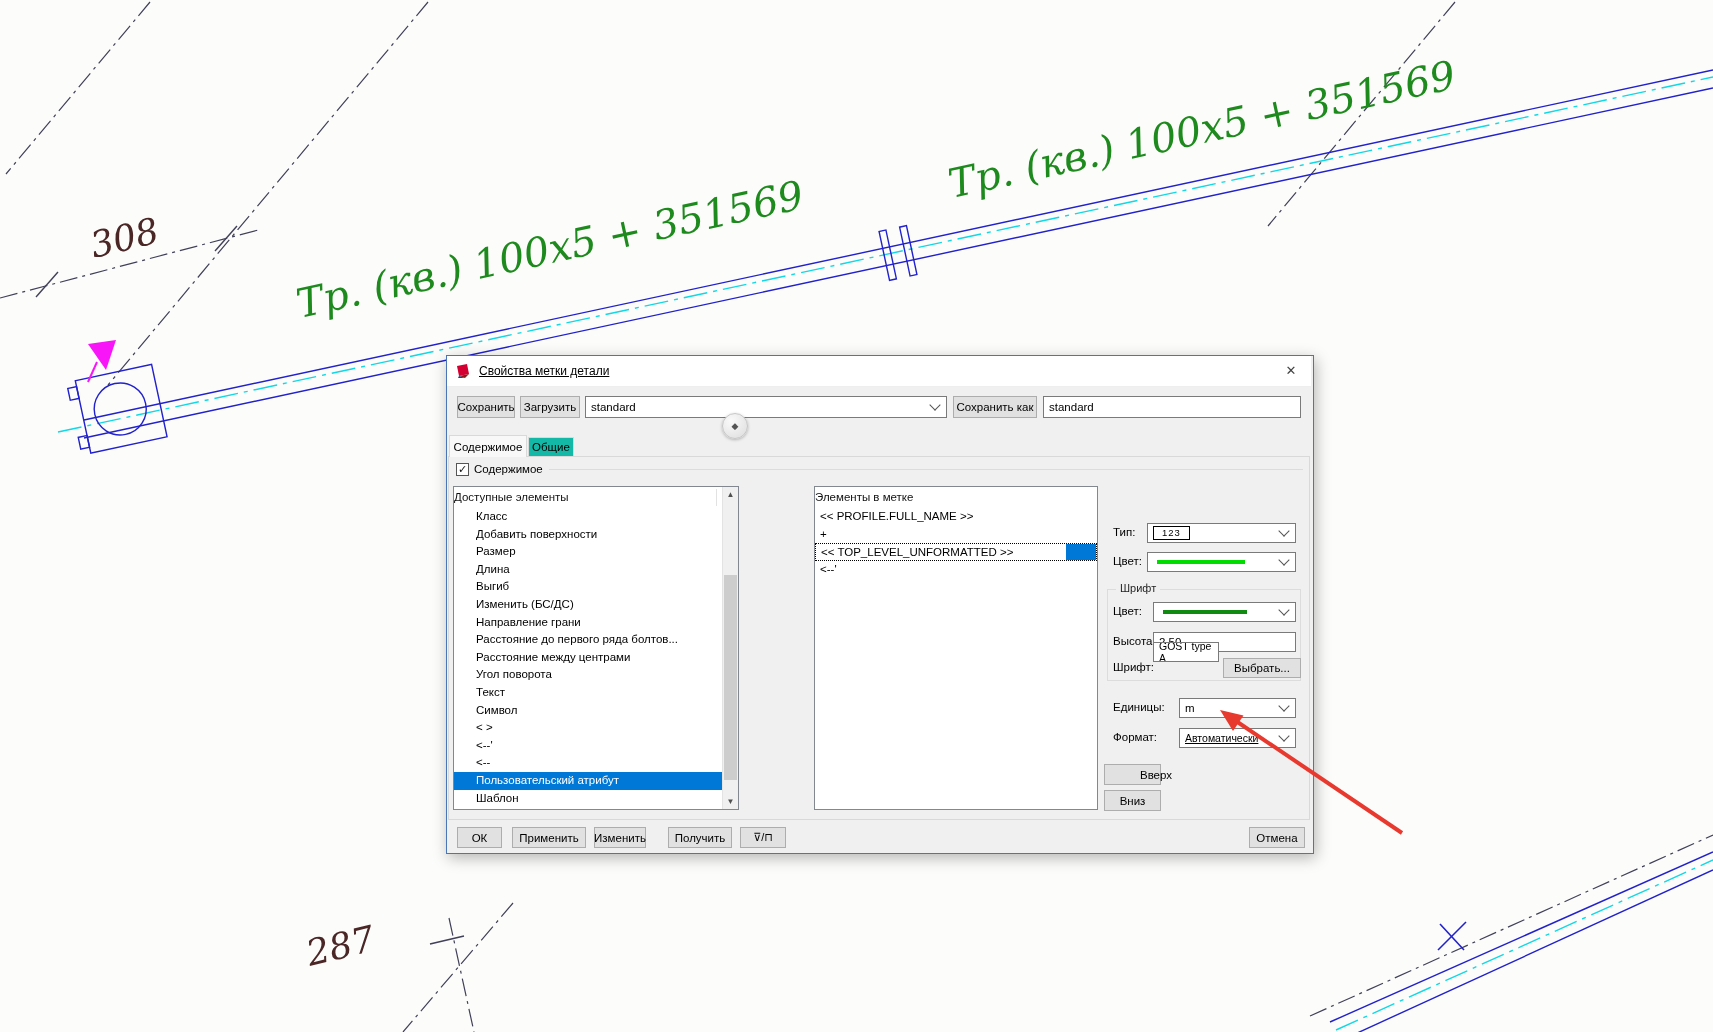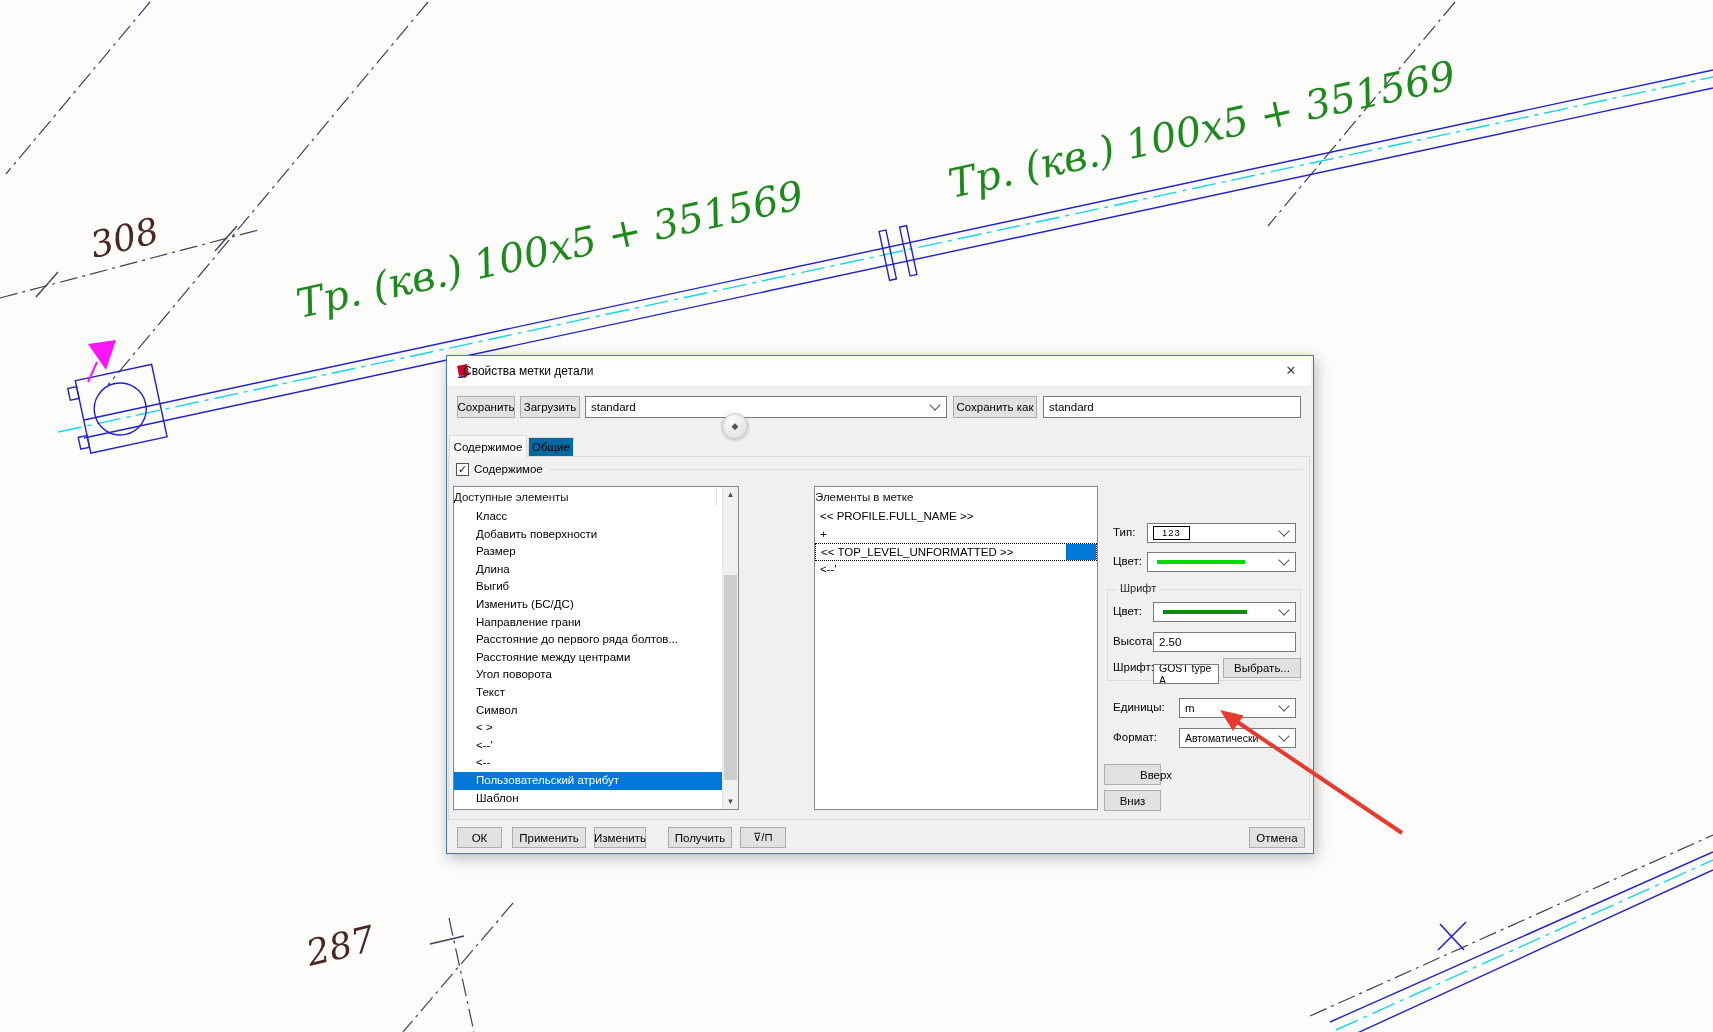--- a/index.html
+++ b/index.html
@@ -5,42 +5,42 @@
   html,body{margin:0;padding:0;}
   body{width:1713px;height:1032px;overflow:hidden;background:#fcfcfa;
        font-family:"Liberation Sans",sans-serif;-webkit-font-smoothing:antialiased;}
   #stage{position:relative;width:1713px;height:1032px;}
   svg text{user-select:none;}
 
   
   .dlg{position:absolute;left:446px;top:355px;width:866px;height:497px;
        background:#f0f0f0;border:1px solid #4a76b8;box-shadow:2px 4px 14px rgba(0,0,0,.28);z-index:10;}
   .titlebar{position:absolute;left:0;top:0;width:864px;height:30px;background:#ffffff;border-bottom:1px solid #eee;}
-  .title{position:absolute;left:16px;top:8px;font-size:12px;color:#000;}
+  .title{position:absolute;left:32px;top:8px;font-size:12px;color:#000;text-decoration:underline;}
   .closebtn{position:absolute;right:0;top:0;width:40px;height:30px;text-align:center;line-height:30px;
             font-size:13px;color:#444;cursor:default;}
   .appicon{position:absolute;left:9px;top:7px;width:16px;height:16px;}
 
   .btn{position:absolute;background:#e1e1e1;border:1px solid #adadad;font-size:11.5px;color:#000;
        text-align:center;display:flex;align-items:center;justify-content:center;box-sizing:border-box;}
   .btn.dis{color:#9a9a9a;border-color:#c9c9c9;background:#efefef;}
   .tinput{position:absolute;background:#fff;border:1px solid #7a7a7a;font-size:11.5px;color:#000;
           display:flex;align-items:center;padding-left:5px;box-sizing:border-box;}
   .combo{position:absolute;background:#fff;border:1px solid #7a7a7a;font-size:11.5px;color:#000;
          display:flex;align-items:center;padding-left:5px;box-sizing:border-box;}
   .combo .fill{flex:1;}
   .chev{width:7px;height:7px;border-right:1.4px solid #555;border-bottom:1.4px solid #555;
         transform:rotate(45deg);margin-right:7px;margin-top:-4px;flex:none;}
   .sw{height:4px;width:62%;margin-left:4px;}
   .frameglyph{border:1px solid #000;font-size:9.5px;line-height:12px;padding:0 8px;letter-spacing:1px;}
 
   .tab{position:absolute;border:1px solid #d9d9d9;font-size:11.5px;display:flex;align-items:center;
        justify-content:center;box-sizing:border-box;}
   .tab.on{background:#f8f8f8;border-bottom:none;z-index:3;}
-  .tab.off{background:#0369a1;z-index:1;}
+  .tab.off{background:#14b8a6;z-index:1;}
   .page{position:absolute;border:1px solid #d9d9d9;background:#f0f0f0;box-sizing:border-box;z-index:2;}
 
   .cb{position:absolute;width:13px;height:13px;background:#fff;border:1px solid #555;box-sizing:border-box;
       font-size:11px;line-height:11px;text-align:center;color:#111;}
   .grpline{position:absolute;height:1px;background:#dcdcdc;}
   .lbl{position:absolute;font-size:11.5px;color:#000;white-space:nowrap;}
 
   .list{position:absolute;background:#fff;border:1px solid #828790;box-sizing:border-box;font-size:11.5px;overflow:hidden;}
   .lheader{position:relative;height:21px;line-height:21px;color:#111;}
   .lheader .hdiv{position:absolute;top:2px;bottom:2px;width:1px;background:#e2e2e2;}
@@ -217,31 +217,31 @@
     </div>
     <span class="lbl" style="left:666px;top:249px;z-index:4;">Цвет:</span>
     <div class="combo" style="left:706px;top:246px;width:143px;height:20px;z-index:4;">
       <span class="sw" style="background:#118a11;"></span>
       <span class="fill"></span>
         <span class="chev"></span>
     </div>
     <span class="lbl" style="left:666px;top:279px;z-index:4;">Высота:</span>
     <div class="tinput" style="left:706px;top:276px;width:143px;height:20px;z-index:4;">2.50</div>
     <span class="lbl" style="left:666px;top:305px;z-index:4;">Шрифт:</span>
-    <div class="tinput" style="left:706px;top:308px;width:66px;height:20px;z-index:4;font-size:10.5px;overflow:hidden;">GOST type A</div>
+    <div class="tinput" style="left:706px;top:286px;width:66px;height:20px;z-index:4;font-size:10.5px;overflow:hidden;">GOST type A</div>
     <div class="btn" style="left:776px;top:302px;width:78px;height:20px;z-index:4;">Выбрать...</div>
 
     <span class="lbl" style="left:666px;top:345px;z-index:4;">Единицы:</span>
     <div class="combo" style="left:732px;top:342px;width:117px;height:20px;z-index:4;">
       <span class="fill">m</span>
       <span class="chev"></span>
     </div>
     <span class="lbl" style="left:666px;top:375px;z-index:4;">Формат:</span>
     <div class="combo" style="left:732px;top:372px;width:117px;height:20px;z-index:4;font-size:10.5px;">
-      <span class="fill" style="overflow:hidden;">Автоматически</span>
+      <span class="fill" style="overflow:hidden;text-decoration:underline;">Автоматически</span>
       <span class="chev"></span>
     </div>
 
     <div class="btn" style="left:657px;top:408px;width:57px;height:21px;z-index:4;padding-left:47px;">Вверх</div>
     <div class="btn" style="left:657px;top:434px;width:57px;height:21px;z-index:4;">Вниз</div>
 
     <div class="btn" style="left:10px;top:471px;width:45px;height:21px;">ОК</div>
     <div class="btn" style="left:65px;top:471px;width:74px;height:21px;">Применить</div>
     <div class="btn" style="left:147px;top:471px;width:52px;height:21px;text-align:right;">Изменить</div>
     <div class="btn" style="left:221px;top:471px;width:64px;height:21px;">Получить</div>

